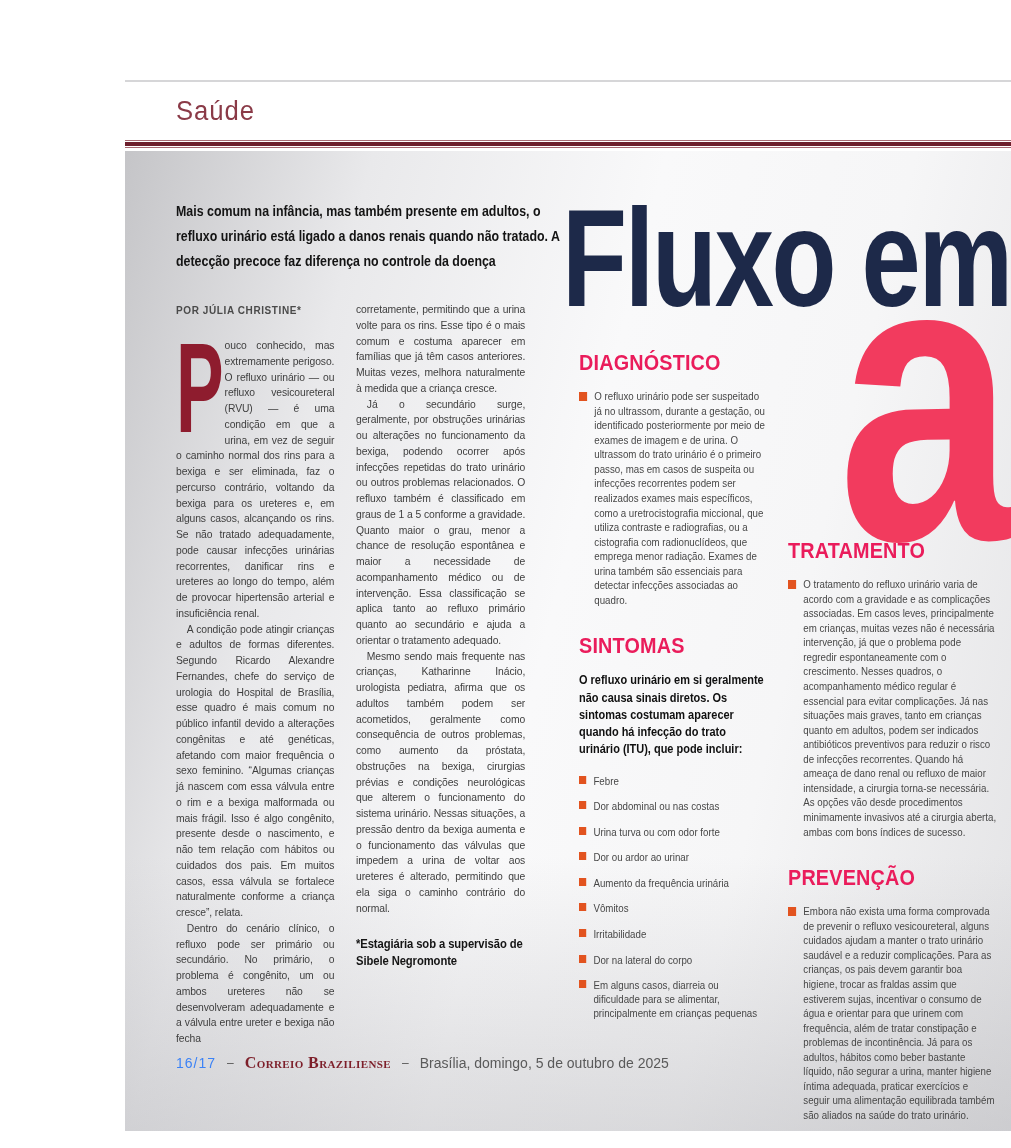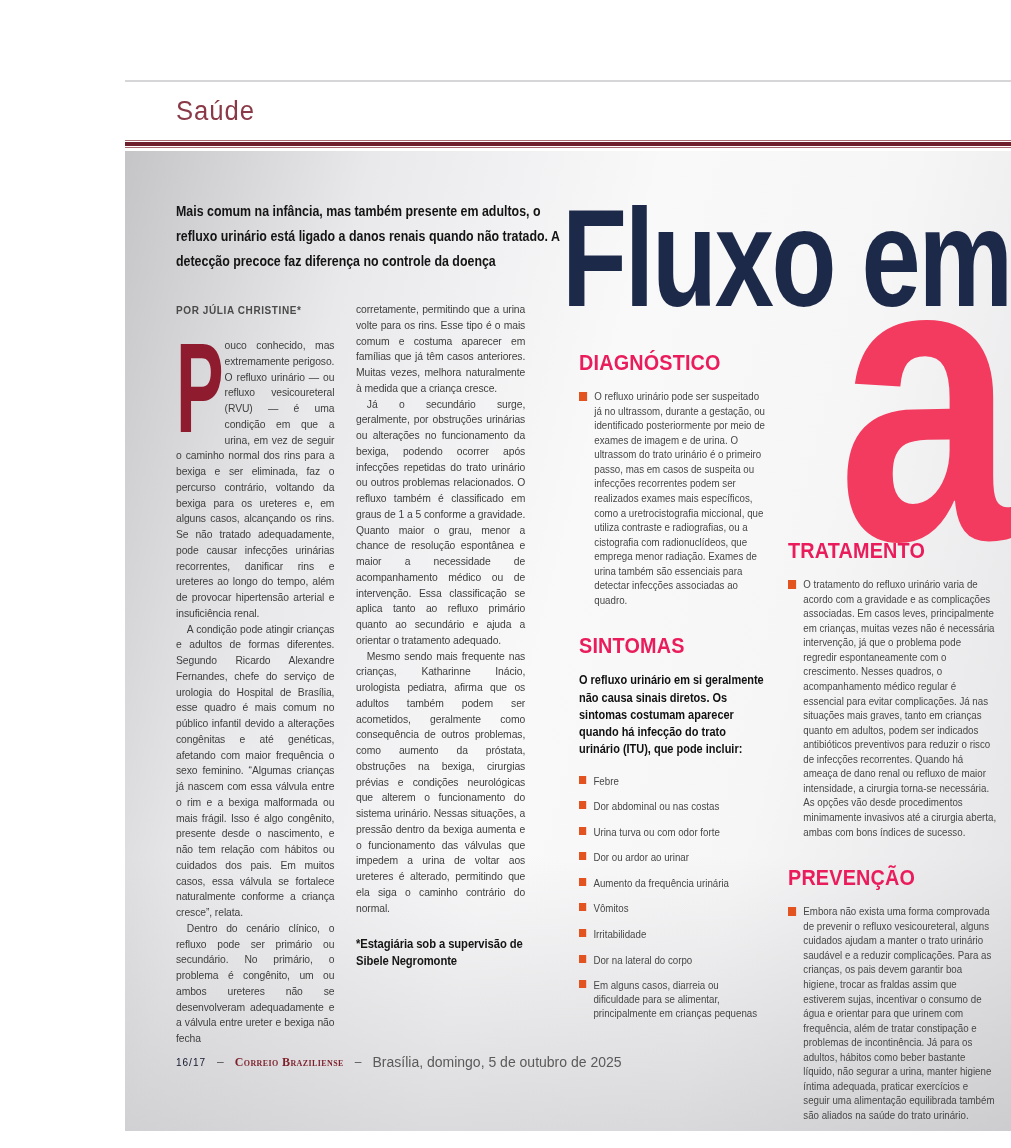--- a/index.html
+++ b/index.html
@@ -55,24 +55,24 @@
   .bullet-par .sq{width:9px;height:9px;background:var(--bullet_orange);flex:none;margin-top:3px;}
   .bullet-par .txt{flex:1;}
   .sintomas-intro{font-size:12.2px;font-weight:bold;color:#101010;line-height:1.4;
     margin:4px 0 16px 0;}
   .symptom-list{list-style:none;}
   .symptom-item{display:flex;gap:8px;font-size:10.8px;line-height:1.3;color:#474747;
     margin-bottom:11.5px;}
   .symptom-item .sq{width:8px;height:8px;background:var(--bullet_orange);flex:none;margin-top:2px;}
 
   .footer{position:absolute;left:176px;top:1054px;display:flex;align-items:center;gap:11px;}
-  .footer .pageno{font-size:10px;color:#0f172a;letter-spacing:1px;}
+  .footer .pageno{font-size:14px;color:#3b82f6;letter-spacing:1px;}
   .footer .sep{font-size:12px;color:#555;}
   .footer .paper{font-family:"Liberation Serif",serif;font-variant:small-caps;
-    font-weight:bold;font-size:12px;color:#7d1f2a;letter-spacing:0.4px;}
+    font-weight:bold;font-size:16px;color:#7d1f2a;letter-spacing:0.4px;}
   .footer .edition{font-size:14px;color:#5a5a5a;}
 </style>
 </head>
 <body>
 
 <div class="canvas">
 
   <div class="top-rule"></div>
   <div class="section-label">Saúde</div>
   <div class="triple-rule">

